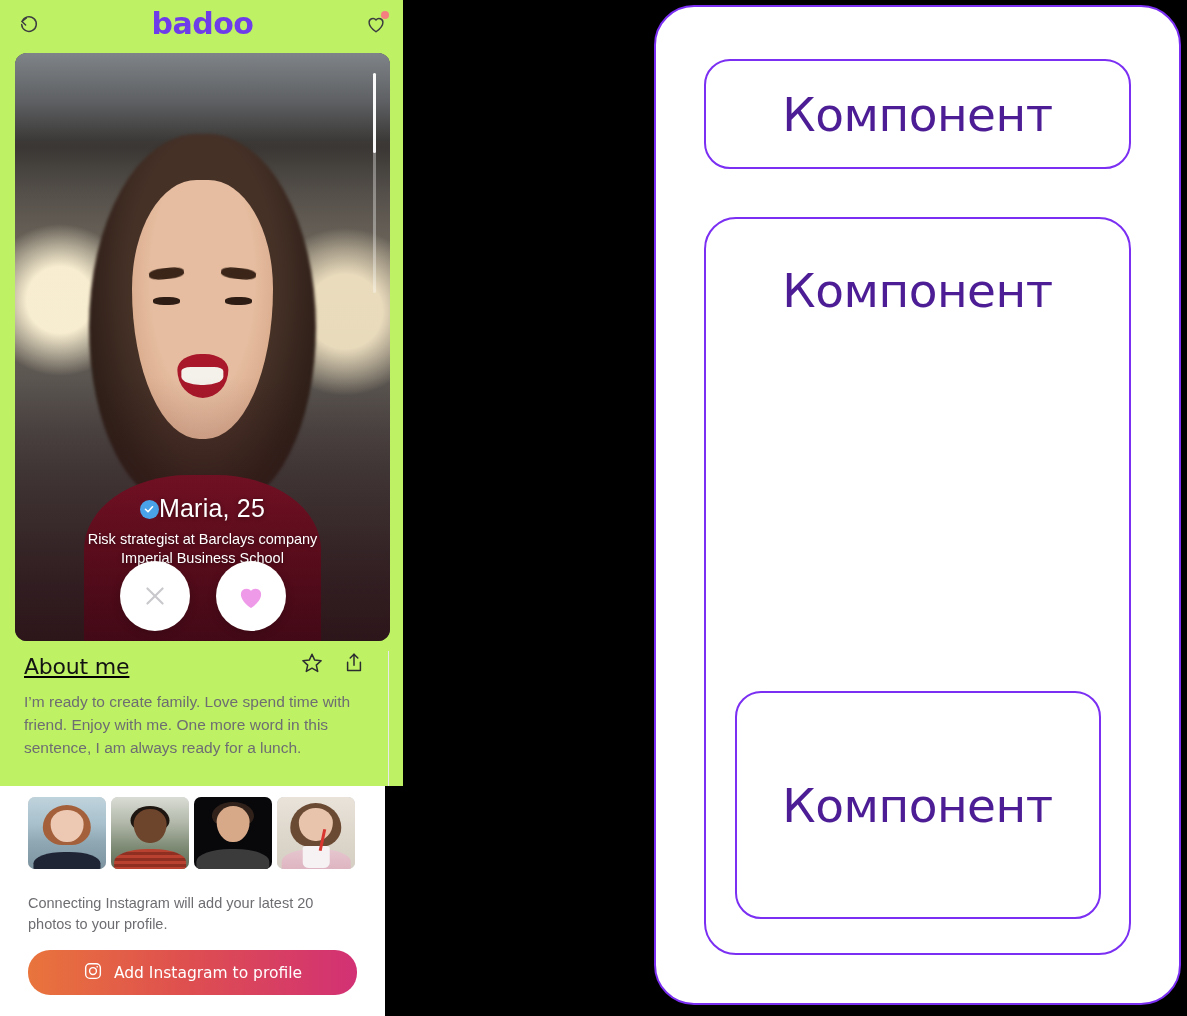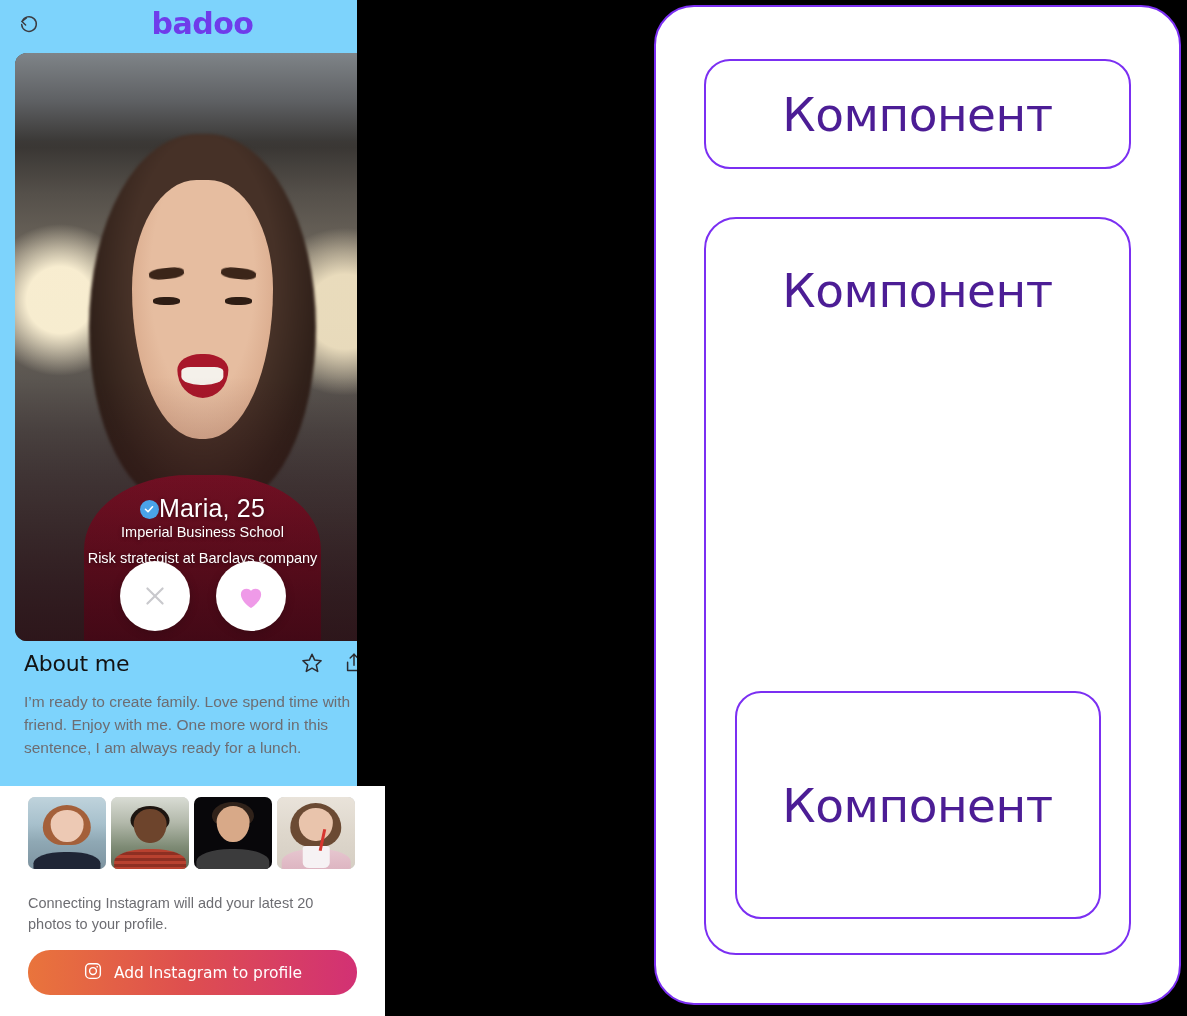--- a/index.html
+++ b/index.html
@@ -14,23 +14,23 @@
     overflow: hidden;
     font-family: "Liberation Sans", sans-serif;
     -webkit-font-smoothing: antialiased;
   }
 
   
   #badoo-card {
     position: absolute;
     left: 0;
     top: 0;
-    width: 357px;
+    width: 403px;
     height: 786px;
-    background: #7dd3fc;
+    background: #bef264;
     overflow: hidden;
   }
   #badoo-card-lower {
     position: absolute;
     left: 0;
     top: 786px;
     width: 385px;
     height: 230px;
     background: #ffffff;
     overflow: hidden;
@@ -231,22 +231,23 @@
   
   .about-section {
     position: absolute;
     left: 0; top: 651px;
     width: 390px;
     padding: 0 24px;
     box-sizing: border-box;
   }
   .about-head {
     display: flex;
-    align-items: flex-start;
+    align-items: flex-end;
     justify-content: space-between;
+    text-decoration: underline;
   }
   .about-title {
     font-family: "DejaVu Sans", sans-serif;
     font-size: 22px;
     color: #121212;
     letter-spacing: -0.2px;
   }
   .about-icons { display: flex; gap: 18px; align-items: center; }
   .about-text {
     margin-top: 12px;
@@ -462,22 +463,22 @@
 
     <div class="profile-overlay">
       <div class="profile-name-row">
         <span class="verified-badge">
           <svg width="12" height="12" viewBox="0 0 24 24" fill="none" stroke="#ffffff" stroke-width="3.2" stroke-linecap="round" stroke-linejoin="round">
             <polyline points="5,12.5 10,17.5 19,7.5"></polyline>
           </svg>
         </span>
         <span>Maria, 25</span>
       </div>
+      <div class="profile-sub">Risk strategist at Barclays company</div>
       <div class="profile-sub" style="margin-top:0">Imperial Business School</div>
-      <div class="profile-sub">Risk strategist at Barclays company</div>
     </div>
 
     <div class="actions">
       <div class="act-btn">
         <svg width="26" height="26" viewBox="0 0 24 24" fill="none" stroke="#c9c9cd" stroke-width="2" stroke-linecap="round">
           <line x1="5" y1="5" x2="19" y2="19"></line>
           <line x1="19" y1="5" x2="5" y2="19"></line>
         </svg>
       </div>
       <div class="act-btn">

